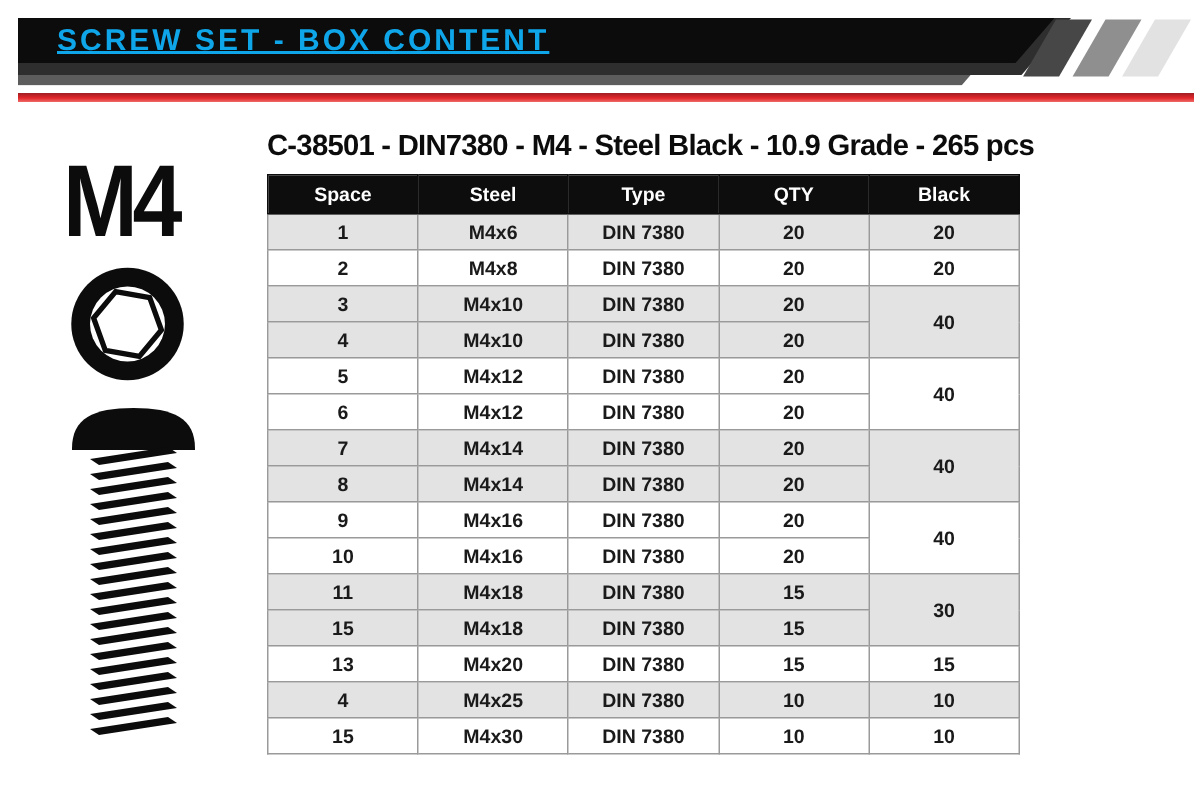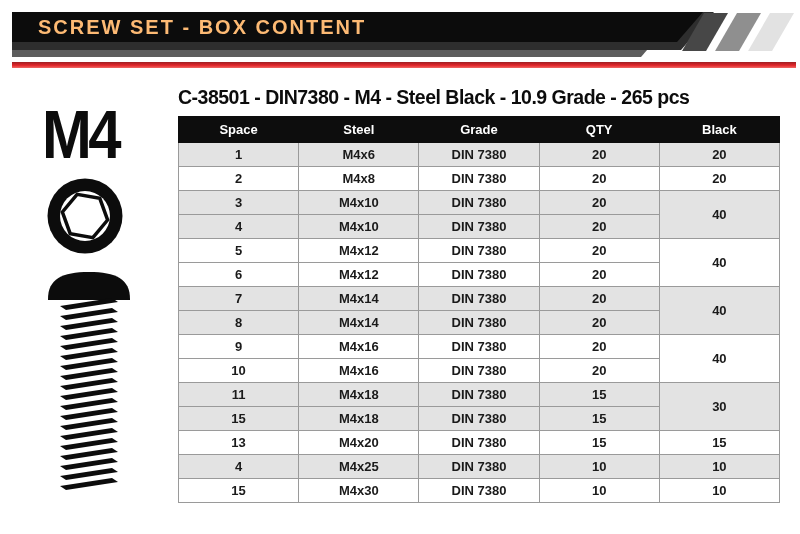--- a/index.html
+++ b/index.html
@@ -10,41 +10,41 @@
   
   .hdr{position:absolute;left:0;top:0;width:800px;height:70px;}
   .layer{position:absolute;top:12px;left:12px;}
   .layer-gray{width:668px;height:45px;background:#5d5d5d;z-index:1;
     clip-path:polygon(0 0,100% 0,calc(100% - 39px) 100%,0 100%);}
   .layer-dark{width:702px;height:38px;background:#2e2e2e;z-index:2;
     clip-path:polygon(0 0,100% 0,calc(100% - 33px) 100%,0 100%);}
   .layer-black{width:691px;height:30px;background:#0c0c0c;z-index:3;
     clip-path:polygon(0 0,100% 0,calc(100% - 26px) 100%,0 100%);
     display:flex;align-items:center;}
-  .banner-title{color:#fdba74;font-weight:bold;font-size:20px;letter-spacing:2px;
-    padding-left:26px;text-transform:uppercase;white-space:nowrap;}
+  .banner-title{color:#0ea5e9;font-weight:bold;font-size:20px;letter-spacing:2px;
+    padding-left:26px;text-transform:uppercase;white-space:nowrap;text-decoration:underline;}
   .stripe{position:absolute;top:13px;height:38px;width:24px;
     transform:skewX(-30deg);transform-origin:top left;z-index:2;}
   .s1{left:704px;background:#474747;}
   .s2{left:737px;background:#8f8f8f;}
   .s3{left:770px;background:#e2e2e2;}
   .red-line{position:absolute;left:12px;top:62px;width:784px;height:6px;z-index:4;
     background:linear-gradient(#9e1f23,#e12529 55%,#ef6a66);}
   
   .m4{position:absolute;left:42px;top:100px;font-size:68px;font-weight:bold;
     letter-spacing:-4px;color:#0c0c0c;transform:scaleX(0.88);transform-origin:left;
     line-height:1;}
   .hex-icon{position:absolute;left:45px;top:176px;}
   .screw-icon{position:absolute;left:46px;top:268px;}
   
   .doc-title{position:absolute;left:178px;top:86px;width:594px;
     font-size:19.5px;font-weight:bold;letter-spacing:-0.5px;color:#0c0c0c;
     white-space:nowrap;}
   
-  table.content{position:absolute;left:178px;top:116px;width:602px;
+  table.content{position:absolute;left:178px;top:116px;width:502px;
     border-collapse:collapse;table-layout:fixed;
     border:1px solid #555;}
   table.content th{background:#0d0d0d;color:#fff;height:25px;font-size:13px;
     font-weight:bold;border:1px solid #0d0d0d;padding:0;}
   table.content td{height:23px;text-align:center;vertical-align:middle;
     font-size:13px;font-weight:bold;color:#1a1a1a;
     border:1px solid #9a9a9a;padding:0;background:#fff;}
   table.content td.g{background:#e3e3e3;}
 </style>
 </head>
@@ -103,21 +103,21 @@
       <col style="width:20%">
       <col style="width:20%">
       <col style="width:20%">
       <col style="width:20%">
       <col style="width:20%">
     </colgroup>
   <thead>
     <tr>
       <th>Space</th>
       <th>Steel</th>
-      <th>Grade</th>
+      <th>Type</th>
       <th>QTY</th>
       <th>Black</th>
     </tr>
   </thead>
   <tbody>
     <tr>
       <td class="g">1</td>
       <td class="g">M4x6</td>
       <td class="g">DIN 7380</td>
       <td class="g">20</td>

